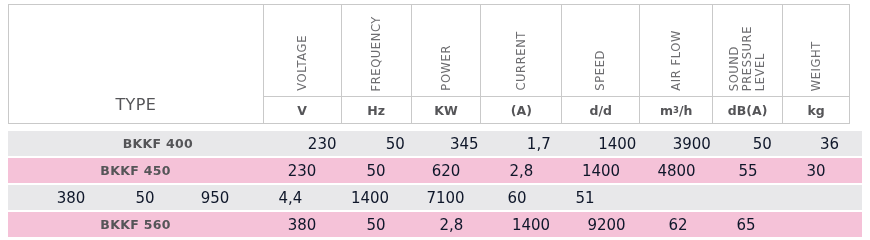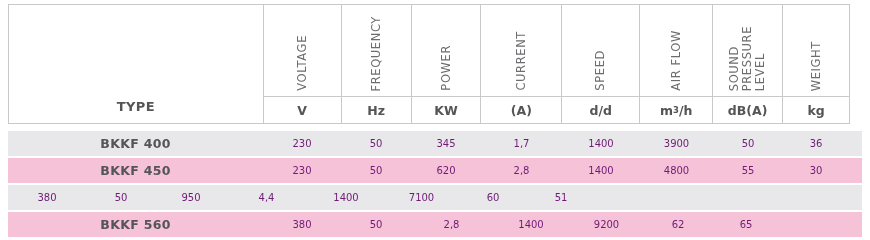--- a/index.html
+++ b/index.html
@@ -44,22 +44,22 @@
   .hcol:last-child { border-right: none; }
 
   
   .hcol-type {
     width: 255px;
     align-items: center;
     justify-content: flex-end;
     padding-bottom: 9px;
   }
   .type-label {
-    font-size: 13px;
-    font-weight: bold;
+    font-size: 16px;
+    font-weight: normal;
     color: #555558;
     letter-spacing: 0.4px;
   }
 
   
   .hcol-meas { }
   .meas-title {
     flex: 1 1 auto;
     display: flex;
     align-items: flex-end;
@@ -109,29 +109,29 @@
     left: 8px;
     top: 131px;
     width: 854px;
   }
   .row {
     display: flex;
     height: 25px;
     margin-bottom: 2px;
     align-items: center;
   }
-  .row-grey { background: #e8e8ea; }
+  .row-grey { background: #e8e8ea; padding-left: 24px; }
   .row-pink { background: #f5c2d8; }
 
   .cell {
     display: flex;
     align-items: center;
     justify-content: center;
-    font-size: 10px;
-    color: #701a75;
+    font-size: 15px;
+    color: #0f172a;
     height: 100%;
     box-sizing: border-box;
   }
   .cell-type {
     width: 255px;
     justify-content: center;
     font-weight: bold;
     color: #555558;
     font-size: 12.5px;
     letter-spacing: 0.3px;

